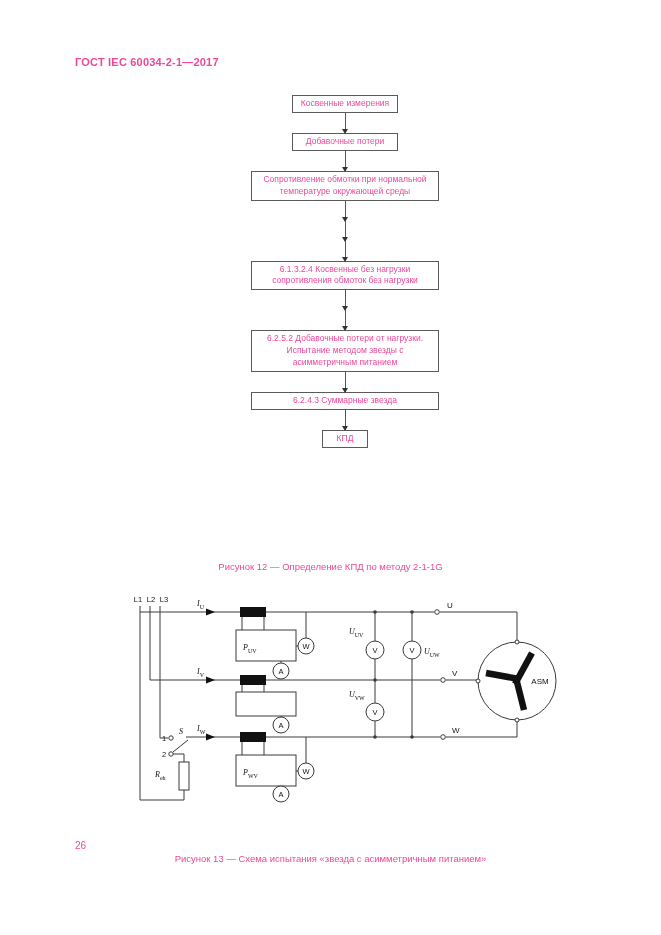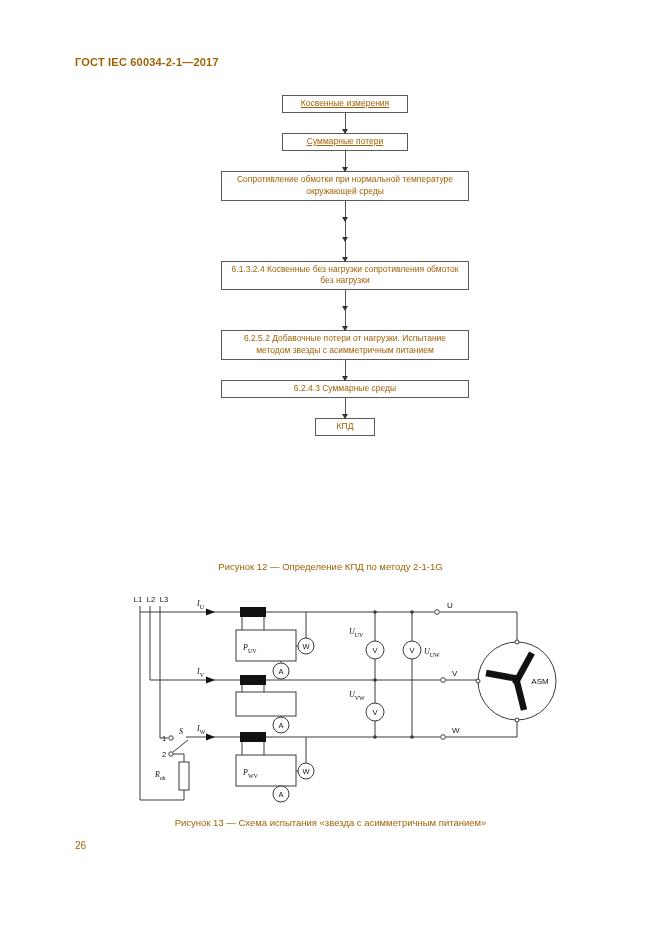--- a/index.html
+++ b/index.html
@@ -1,79 +1,79 @@
 <!DOCTYPE html>
 <html><head>
 <meta charset="utf-8">
 <style>
   * { margin:0; padding:0; box-sizing:border-box; }
   html,body { background:#ffffff; }
   .page {
     position:relative; width:661px; height:935px; background:#fff;
-    font-family:"Liberation Sans", sans-serif; color:#a16207;
+    font-family:"Liberation Sans", sans-serif; color:#ec4899;
     overflow:hidden; margin:0 auto;
   }
   .header {
     position:absolute; left:75px; top:56px;
     font-size:11px; font-weight:bold; letter-spacing:0.2px;
   }
   .flowchart {
     position:absolute; left:237px; top:95px; width:216px;
     display:flex; flex-direction:column; align-items:center;
   }
   .fc-box {
     border:1px solid #5a5a5a; background:#fff;
     font-size:8.5px; line-height:1.4; text-align:center;
     display:flex; align-items:center; justify-content:center;
-    padding:2px 5px; width:248px; min-height:17px;
+    padding:2px 5px; width:188px; min-height:17px;
   }
-  .fc-box.narrow { width:126px;text-decoration:underline; }
-  .fc-box.tiny  { width:60px; }
+  .fc-box.narrow { width:106px; }
+  .fc-box.tiny  { width:46px; }
   .fc-arrow { position:relative; width:1px; height:20px; background:#555; }
   .fc-arrow::after {
     content:''; position:absolute; left:-2.5px; bottom:-1px;
     width:0; height:0;
     border-left:3px solid transparent; border-right:3px solid transparent;
     border-top:5px solid #333;
   }
   .caption { position:absolute; left:0; width:661px; text-align:center; font-size:9.5px; }
   .cap12 { top:561px; }
-  .cap13 { top:817px; }
+  .cap13 { top:853px; }
   .circuit { position:absolute; left:125px; top:592px; }
   .page-number { position:absolute; left:75px; top:840px; font-size:10px; }
   svg text { font-family:"Liberation Sans", sans-serif; fill:#111; font-size:8px; }
   svg text.small { font-size:7.5px; }
   svg text.meter { font-size:7.5px; text-anchor:middle; }
   svg text.mid { text-anchor:middle; }
   svg tspan.sym { font-family:"Liberation Serif", serif; font-style:italic; }
   svg tspan.sub { font-size:6px; font-family:"Liberation Serif", serif; }
   svg text.sym { font-family:"Liberation Serif", serif; font-style:italic; }
 </style>
 </head>
 <body>
 
 <div class="page">
 
   <div class="header">ГОСТ IEC 60034-2-1—2017</div>
 
   <div class="flowchart">
     <div class="fc-box narrow">Косвенные измерения</div>
     <div class="fc-arrow"></div>
-    <div class="fc-box narrow">Суммарные потери</div>
+    <div class="fc-box narrow">Добавочные потери</div>
     <div class="fc-arrow"></div>
     <div class="fc-box">Сопротивление обмотки при нормальной температуре окружающей среды</div>
     <div class="fc-arrow"></div>
     <div class="fc-arrow"></div>
     <div class="fc-arrow"></div>
     <div class="fc-box">6.1.3.2.4 Косвенные без нагрузки сопротивления обмоток без нагрузки</div>
     <div class="fc-arrow"></div>
     <div class="fc-arrow"></div>
     <div class="fc-box">6.2.5.2 Добавочные потери от нагрузки. Испытание методом звезды с асимметричным питанием</div>
     <div class="fc-arrow"></div>
-    <div class="fc-box">6.2.4.3 Суммарные среды</div>
+    <div class="fc-box">6.2.4.3 Суммарные звезда</div>
     <div class="fc-arrow"></div>
     <div class="fc-box tiny">КПД</div>
   </div>
 
   <div class="caption cap12">Рисунок 12 — Определение КПД по методу 2-1-1G</div>
 
   <svg class="circuit" width="465" height="225" viewBox="125 592 465 225">
 
     <g stroke="#3a3a3a" stroke-width="1" fill="none">
       <path d="M140,606 V800"></path>

